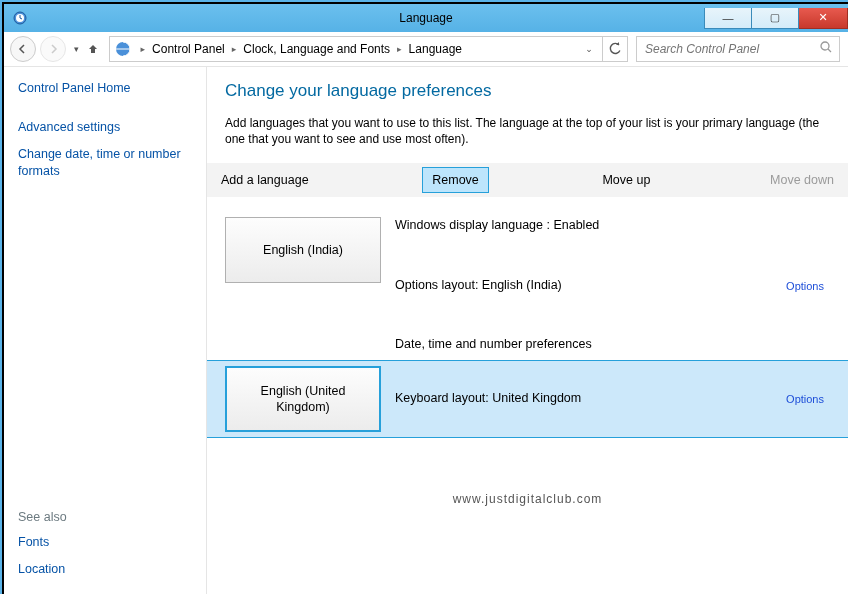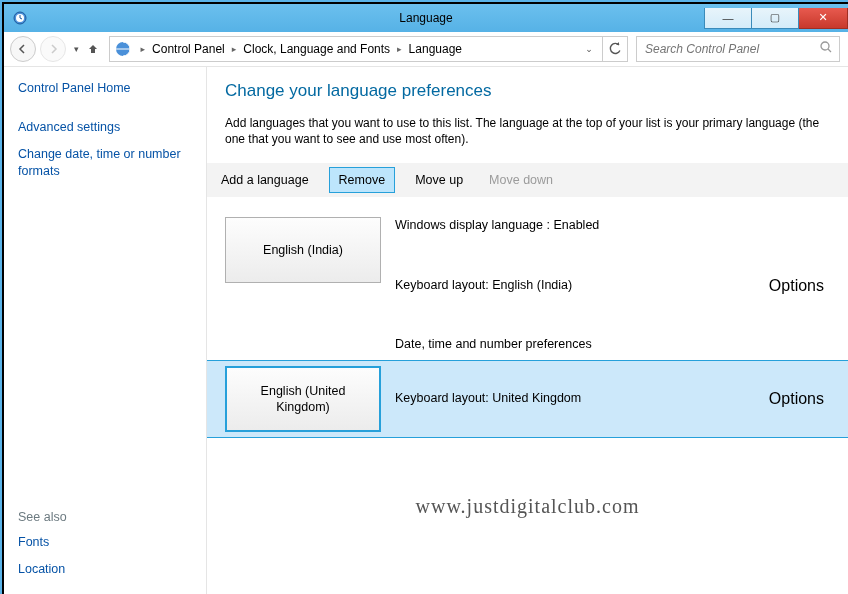--- a/index.html
+++ b/index.html
@@ -33,33 +33,33 @@
   
   .body{flex:1;display:flex;overflow:hidden;}
   .sidebar{width:188px;padding:14px 0 12px 14px;display:flex;flex-direction:column;font-size:12.5px;}
   .cp-home{color:#0653A6;margin-bottom:24px;}
   .side-link{color:#0653A6;margin-bottom:10px;line-height:1.35;cursor:pointer;}
   .seealso-head{color:#6C7A80;margin-top:auto;margin-bottom:10px;}
   
   .main{flex:1;border-left:1px solid #E5E5E5;padding:14px 18px 10px 18px;position:relative;overflow:hidden;}
   .h1{color:#0369a1;font-size:17px;font-weight:400;margin:0 0 14px 0;}
   .desc{font-size:12px;margin-bottom:16px;line-height:1.35;}
-  .toolbar{height:34px;background:#F3F3F3;display:flex;align-items:center;padding:0 8px;gap:14px;font-size:12.5px;margin:0 -18px;}
+  .toolbar{height:34px;background:#F3F3F3;display:flex;align-items:center;padding:0 8px;gap:14px;font-size:12.5px;margin:0 -18px;justify-content:space-between;}
   .tb-item{cursor:pointer;padding:4px 6px;}
   .tb-item.selected{background:#BDE5FC;border:1px solid #26A0DA;padding:5px 9px;}
   .tb-item.disabled{color:#9B9B9B;cursor:default;}
   
   .lang-list{margin:14px -18px 0 -18px;}
   .lang-row{display:flex;align-items:stretch;padding:6px 18px;gap:14px;}
   .lang-row.selected{background:#CCE8FA;border:1px solid #26A0DA;border-left:none;border-right:none;padding:5px 18px;}
   .lang-box{width:156px;height:66px;border:1px solid #B0B0B0;background:linear-gradient(to bottom,#FDFDFD,#ECECEC);display:flex;align-items:center;justify-content:center;text-align:center;font-size:12.5px;padding:0 8px;box-sizing:border-box;line-height:1.3;}
   .lang-row.selected .lang-box{border:2px solid #26A0DA;}
   .lang-details{flex:1;display:flex;flex-direction:column;justify-content:center;font-size:12.5px;line-height:1.4;gap:42px;}
-  .lang-options{display:flex;align-items:center;color:#000000;font-size:16px;cursor:pointer;padding-right:6px;}
-  .watermark{position:absolute;bottom:76px;left:50%;transform:translateX(-50%);font-family:Liberation Serif, serif;font-size:20px;color:#555;letter-spacing:1px;pointer-events:none;}
+  .lang-options{display:flex;align-items:center;color:#1d4ed8;font-size:11px;cursor:pointer;padding-right:6px;}
+  .watermark{position:absolute;bottom:88px;left:50%;transform:translateX(-50%);font-family:Liberation Sans, sans-serif;font-size:12px;color:#555;letter-spacing:1px;pointer-events:none;}
 </style>
 </head>
 <body>
 
 <div class="window">
 
   <div class="titlebar">
     <svg class="title-icon" viewBox="0 0 16 16">
         <circle cx="8" cy="8" r="6" fill="#4A90D9" stroke="#1C5A9C"></circle>
         <circle cx="8" cy="8" r="4" fill="#fff"></circle>
@@ -142,21 +142,21 @@
         <span class="tb-item">Move up</span>
         <span class="tb-item disabled">Move down</span>
       </div>
 
       <div class="lang-list">
 
         <div class="lang-row">
           <div class="lang-box">English (India)</div>
           <div class="lang-details">
             <div>Windows display language : Enabled</div>
-            <div>Keyboard layout: English (India)</div>
+            <div>Options layout: English (India)</div>
             <div>Date, time and number preferences</div>
           </div>
           <div class="lang-options">Options</div>
         </div>
 
         <div class="lang-row selected">
           <div class="lang-box">English (United Kingdom)</div>
           <div class="lang-details">
             <div>Keyboard layout: United Kingdom</div>
           </div>

